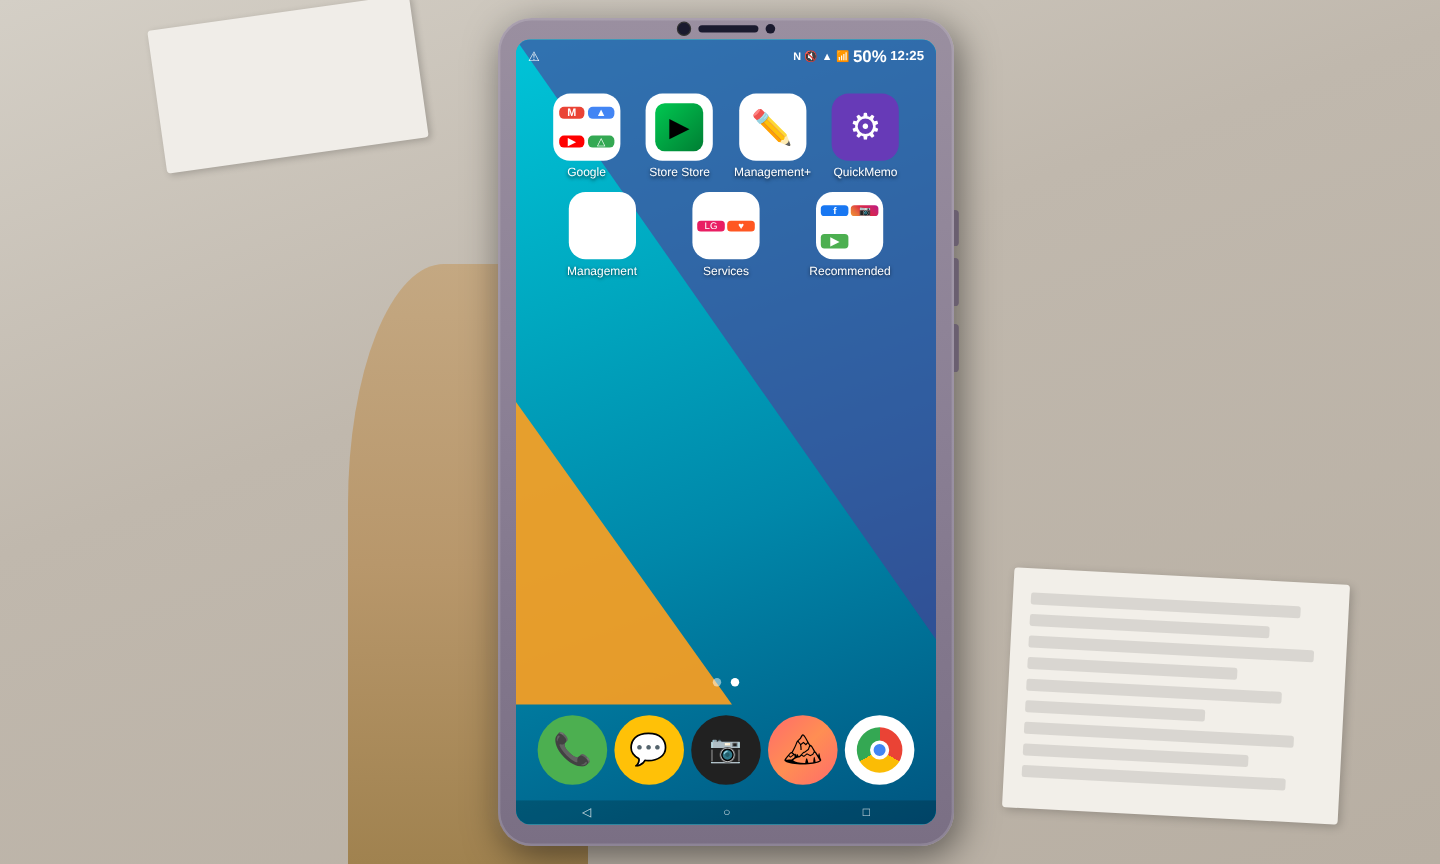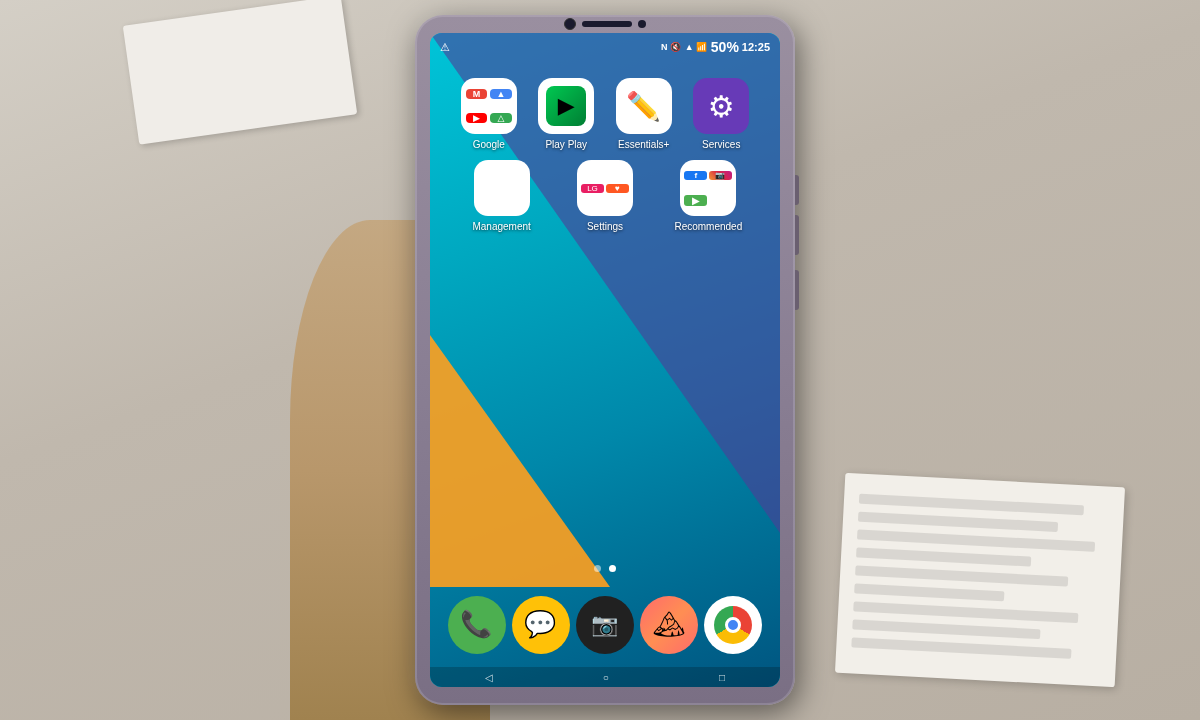--- a/index.html
+++ b/index.html
@@ -510,35 +510,35 @@
             </div>
             <span class="app-label">Google</span>
           </div>
 
           <div class="app-icon">
             <div class="app-icon-img playstore-icon">
               <div style="width:40px;height:40px;background:linear-gradient(135deg,#00C851,#007E33);border-radius:8px;display:flex;align-items:center;justify-content:center;">
                 <span style="font-size:22px;">▶</span>
               </div>
             </div>
-            <span class="app-label">Play Play</span>
+            <span class="app-label">Store Store</span>
           </div>
 
           <div class="app-icon">
             <div class="app-icon-img quickmemo-icon">
               <span style="font-size:28px;color:#333;">✏️</span>
             </div>
-            <span class="app-label">Essentials+</span>
+            <span class="app-label">Management+</span>
           </div>
 
           <div class="app-icon">
             <div class="app-icon-img settings-icon">
               <span style="font-size:30px;">⚙</span>
             </div>
-            <span class="app-label">Services</span>
+            <span class="app-label">QuickMemo</span>
           </div>
 
         </div>
 
         <div class="app-row">
 
 
           <div class="app-icon">
             <div class="app-icon-img management-icon">
               <div class="m1"></div>
@@ -547,21 +547,21 @@
               <div class="m4"></div>
             </div>
             <span class="app-label">Management</span>
           </div>
 
           <div class="app-icon">
             <div class="app-icon-img services-icon">
               <div class="s1">LG</div>
               <div class="s2">♥</div>
             </div>
-            <span class="app-label">Settings</span>
+            <span class="app-label">Services</span>
           </div>
 
           <div class="app-icon">
             <div class="app-icon-img recommended-icon">
               <div class="r1">f</div>
               <div class="r2">📷</div>
               <div class="r3" style="display:flex;align-items:center;justify-content:center;">
                   <span style="font-size:10px;color:white;">▶</span>
                 </div>
               <div class="r4"></div>

